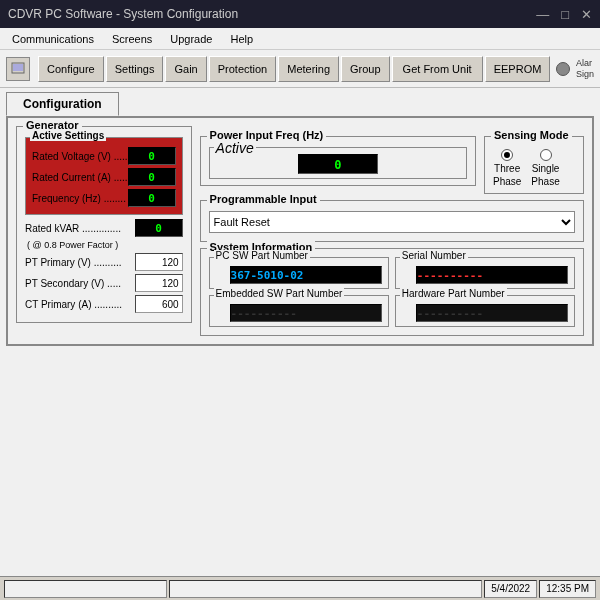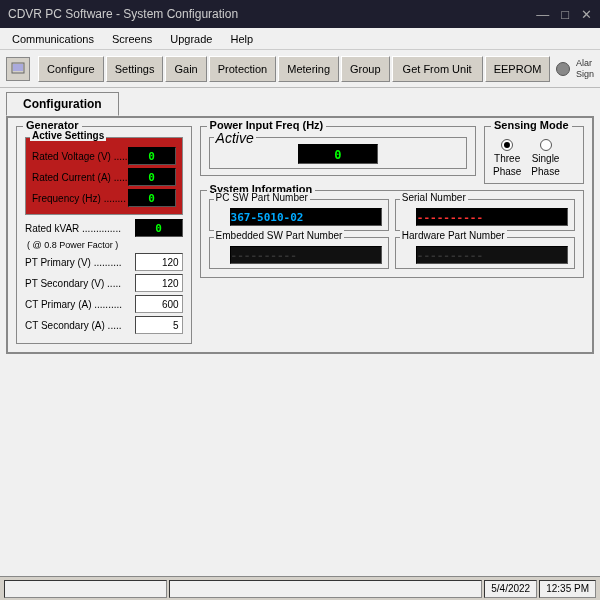--- a/index.html
+++ b/index.html
@@ -523,31 +523,27 @@
             <div class="field-row">
               <span class="field-label">PT Secondary (V) .....</span>
               <input type="text" class="input-field" value="120" style="">
             </div>
 
             <div class="field-row">
               <span class="field-label">CT Primary (A) ..........</span>
               <input type="text" class="input-field" value="600" style="">
             </div>
 
-            <div class="field-row">
-              <span class="field-label">CT Secondary (A) .....</span>
-              <input type="text" class="input-field" value="5" style="">
-            </div>
           </div>
         </div>
       </div>
 
       <div class="right-col">
 
-        <div style="display:flex;gap:8px;">
+        <div style="display:flex;gap:8px;margin-top:10px;">
 
           <div style="flex:1;">
             <div class="pif-group">
               <span class="pif-label">Power Input Freq (Hz)</span>
               <div style="margin-top:6px;">
                 <div class="active-inner">
                   <span class="active-inner-label">Active</span>
                   <div class="black-green-display">0</div>
                 </div>
               </div>
@@ -566,20 +562,28 @@
                 <div class="radio-item">
                   <div class="radio-circle"></div>
                   <span>Single</span>
                   <span>Phase</span>
                 </div>
               </div>
             </div>
           </div>
         </div>
 
+        <div class="pi-group">
+          <span class="pi-label">Programmable Input</span>
+          <select class="select-dropdown">
+            <option>Fault Reset</option>
+            <option>Option 2</option>
+            <option>Option 3</option>
+          </select>
+        </div>
 
         <div class="sys-group">
           <span class="sys-label">System Information</span>
           <div class="sys-grid">
             <div class="sys-item">
               <span class="sys-item-label">PC SW Part Number</span>
               <div class="sys-display">367-5010-02</div>
             </div>
             <div class="sys-item">
               <span class="sys-item-label">Serial Number</span>

